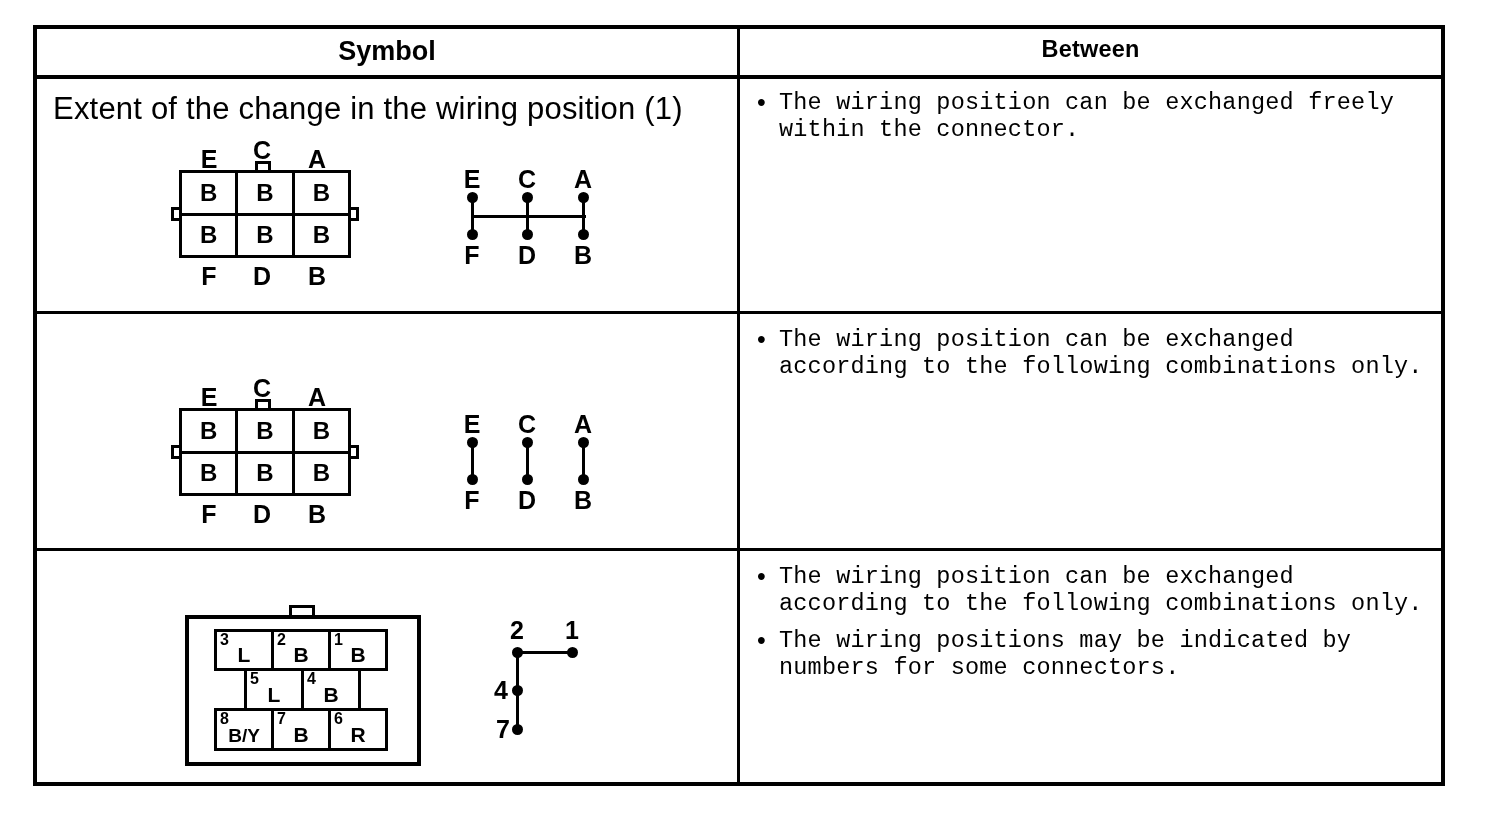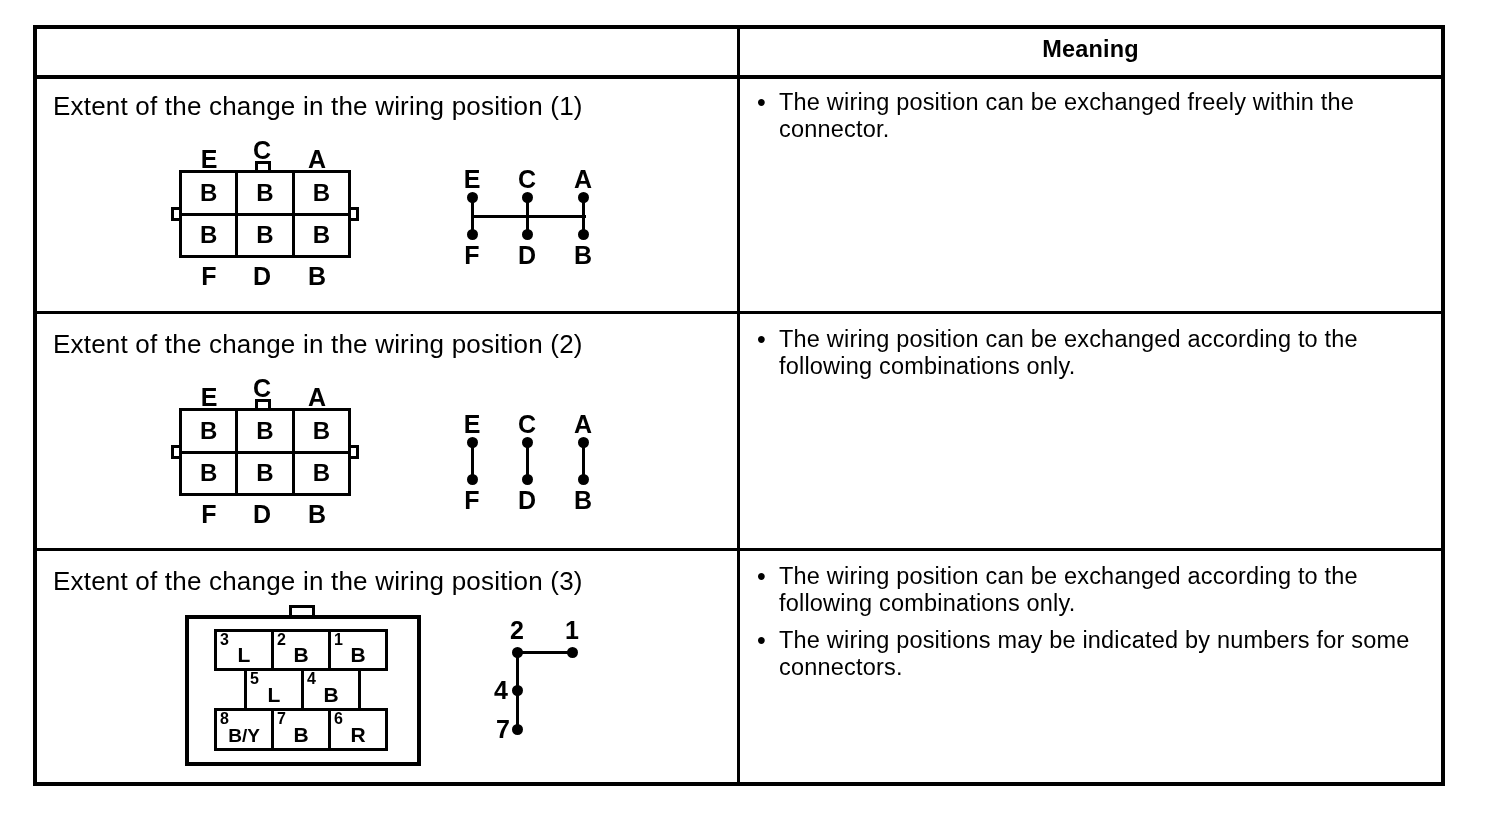--- a/index.html
+++ b/index.html
@@ -13,21 +13,21 @@
   .line { position: absolute; background: #000; }
   .vdiv { left: 700px; top: 0; width: 3px; height: 100%; }
   .hdr-b { left: 0; top: 46px; width: 100%; height: 4px; }
   .r1-b  { left: 0; top: 282px; width: 100%; height: 3px; }
   .r2-b  { left: 0; top: 519px; width: 100%; height: 3px; }
 
   .hcell { position: absolute; top: 7px; font-size: 27px; font-weight: bold; text-align: center; }
   .hcell.sym  { left: 0; width: 700px; }
   .hcell.mean { left: 703px; width: 701px; }
 
-  .rtitle { position: absolute; left: 16px; font-size: 26px; letter-spacing: 0.2px; }
+  .rtitle { position: absolute; left: 16px; font-size: 31px; letter-spacing: 0.2px; }
   .t1 { top: 62px; } .t2 { top: 300px; } .t3 { top: 537px; }
 
   
   .conn { position: absolute; left: 134px; width: 200px; height: 160px; }
   .conn.c1 { top: 112px; } .conn.c2 { top: 350px; }
   .conn .tlab, .conn .blab { position: absolute; width: 34px; text-align: center; font-weight: bold; font-size: 25px; }
   .conn .p0 { left: 21px; } .conn .p1 { left: 74px; } .conn .p2 { left: 129px; }
   .conn .tlab { top: 4px; } .conn .tlab.raised { top: -5px; }
   .conn .blab { top: 121px; }
   .c-box { position: absolute; left: 8px; top: 29px; width: 172px; height: 88px; border: 3px solid #000;
@@ -74,35 +74,36 @@
   .p3dot.d4 { left: 30px; top: 71px; } .p3dot.d7 { left: 30px; top: 110px; }
   .p3hl { position: absolute; left: 35px; top: 37px; width: 53px; height: 3px; background: #000; }
   .p3vl { position: absolute; left: 34px; top: 38px; width: 3px; height: 78px; background: #000; }
 
   
   .mean { position: absolute; left: 720px; width: 680px; font-size: 23.5px; line-height: 27px; letter-spacing: 0.2px; }
   .mean.m1 { top: 60px; } .mean.m2 { top: 297px; } .mean.m3 { top: 534px; }
   .mrow { display: flex; align-items: flex-start; }
   .mrow.mt { margin-top: 10px; }
   .bu { width: 22px; font-size: 25px; line-height: 26px; }
-  .tx { width: 644px; }
+  .tx { width: 644px; font-family: Liberation Mono, monospace; }
   .note { margin: 10px 0 0 22px; }
 </style>
 </head>
 <body>
 
 <div class="page">
   <div class="tbl">
 
     <div class="line vdiv"></div>
     <div class="line hdr-b"></div>
     <div class="line r1-b"></div>
     <div class="line r2-b"></div>
 
-    <div class="hcell mean">Meaning</div>
+    <div class="hcell sym">Symbol</div>
+    <div class="hcell mean">Between</div>
 
     <div class="rtitle t1">Extent of the change in the wiring position (1)</div>
 
     <div class="conn c1">
       <span class="tlab p0">E</span>
       <span class="tlab p1 raised">C</span>
       <span class="tlab p2">A</span>
       <div class="c-tab"></div>
       <div class="c-nub l"></div>
       <div class="c-nub r"></div>
@@ -138,21 +139,20 @@
       <span class="plab bot q2">B</span>
     </div>
 
     <div class="mean m1">
       <div class="mrow">
         <span class="bu">•</span>
         <div class="tx">The wiring position can be exchanged freely within the connector.</div>
       </div>
     </div>
 
-    <div class="rtitle t2">Extent of the change in the wiring position (2)</div>
 
     <div class="conn c2">
       <span class="tlab p0">E</span>
       <span class="tlab p1 raised">C</span>
       <span class="tlab p2">A</span>
       <div class="c-tab"></div>
       <div class="c-nub l"></div>
       <div class="c-nub r"></div>
       <div class="c-box">
         <div class="c-cell">B</div>
@@ -185,21 +185,20 @@
       <span class="plab bot q2">B</span>
     </div>
 
     <div class="mean m2">
       <div class="mrow">
         <span class="bu">•</span>
         <div class="tx">The wiring position can be exchanged according to the following combinations only.</div>
       </div>
     </div>
 
-    <div class="rtitle t3">Extent of the change in the wiring position (3)</div>
 
     <div class="conn3">
       <div class="c3-tab"></div>
       <div class="c3-outer"></div>
 
       <div class="c3-cell rowT x0">
         <span class="n">3</span>
         <span class="l">L</span>
       </div>
       <div class="c3-cell rowT x1">

